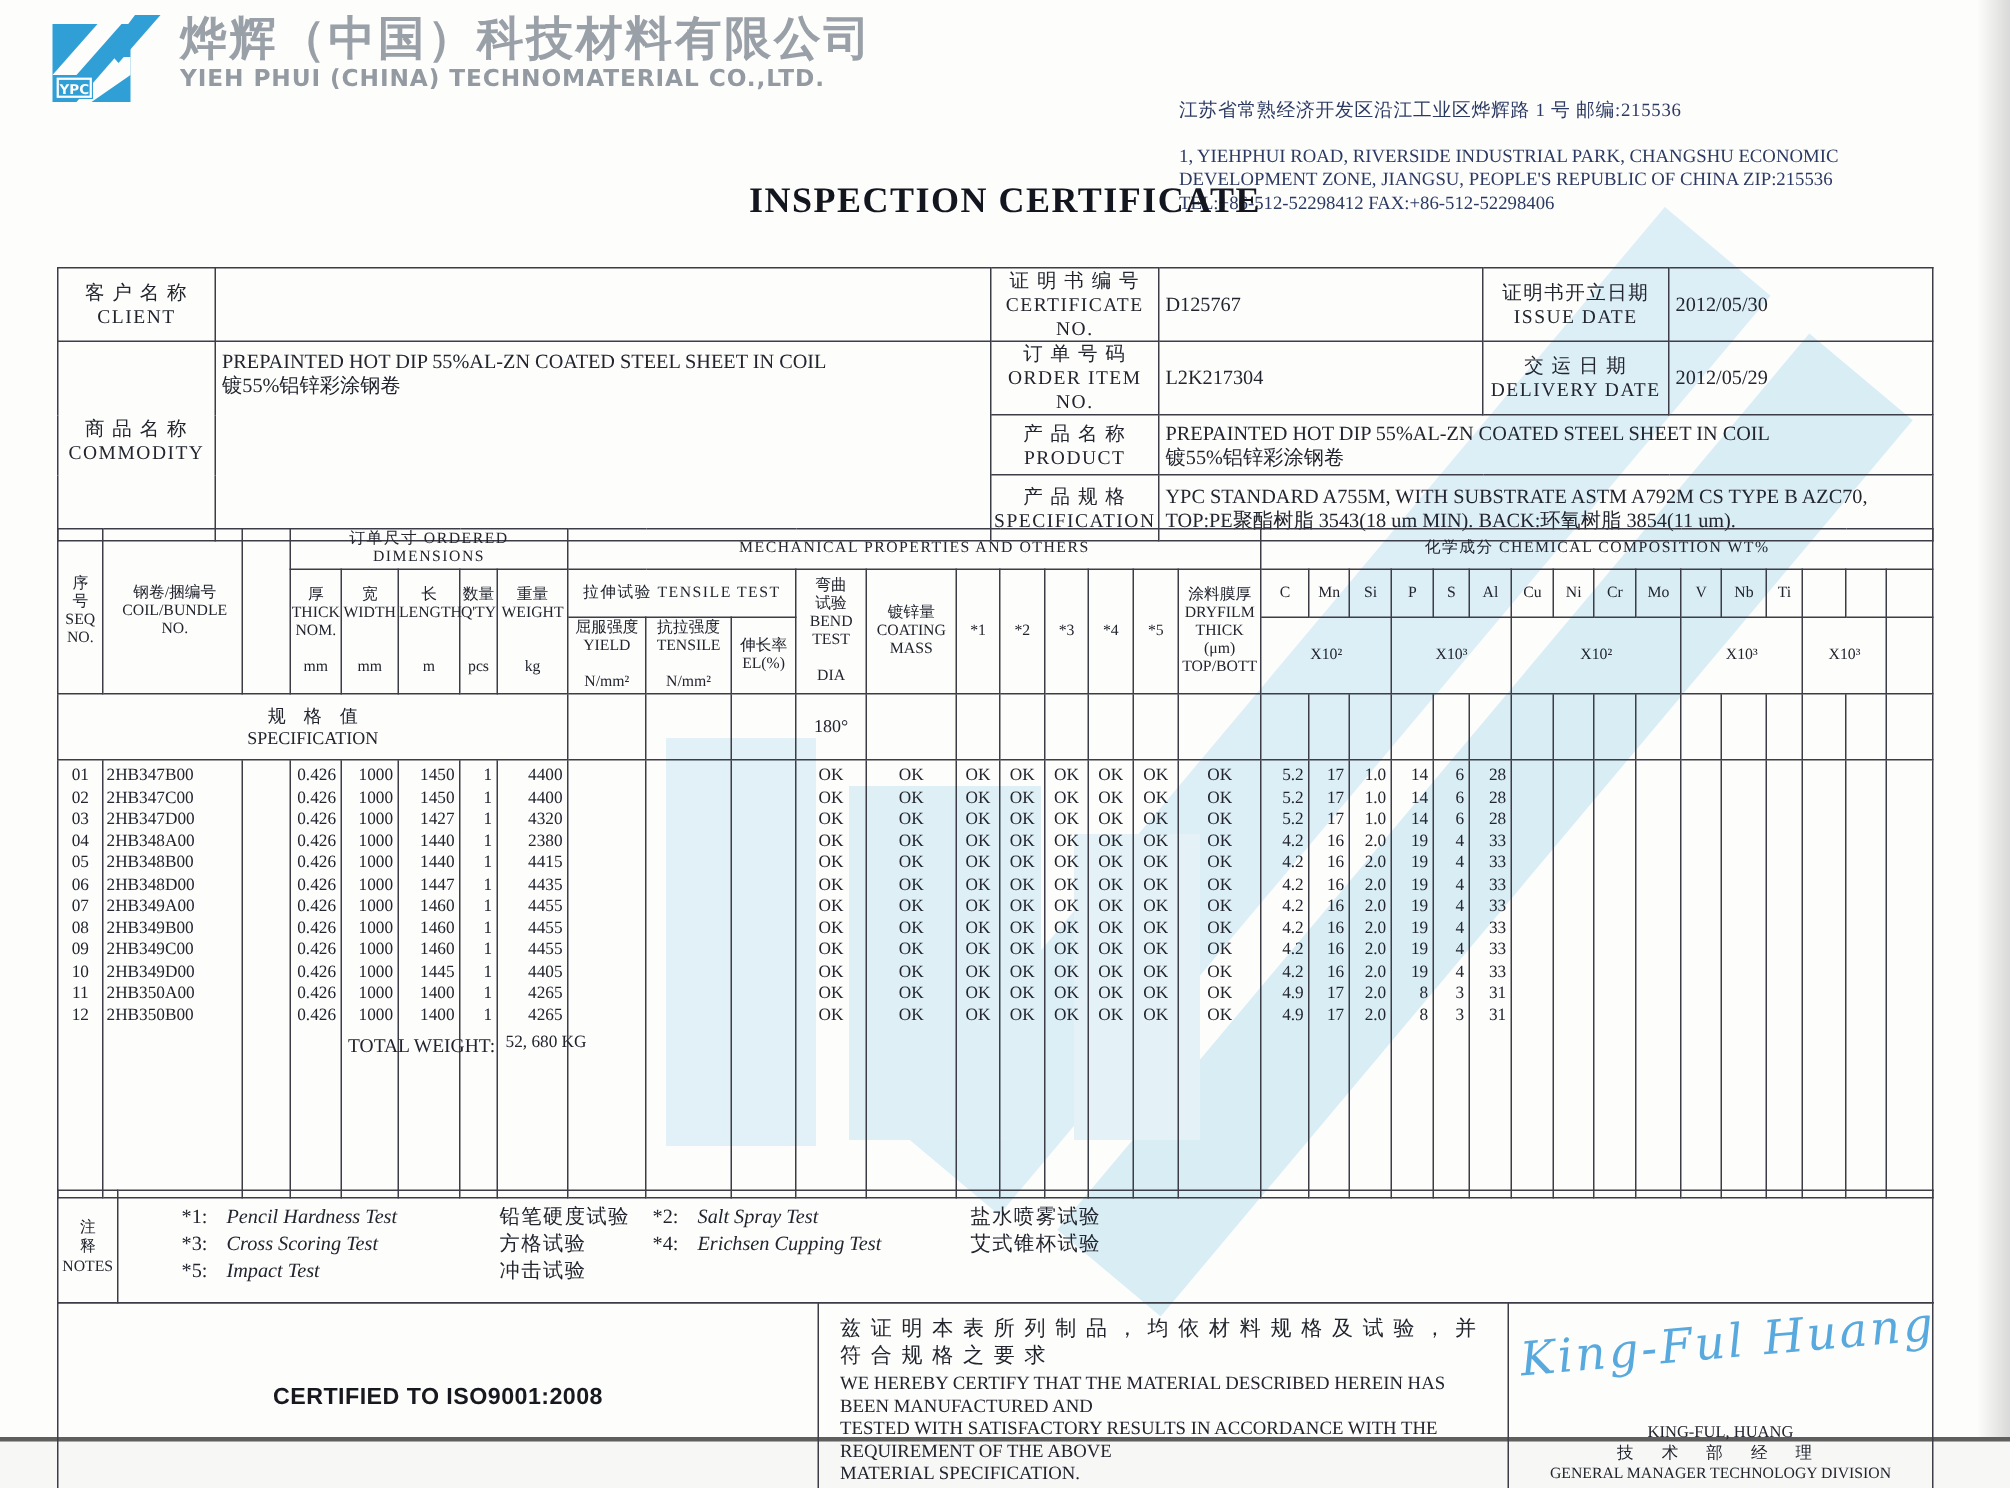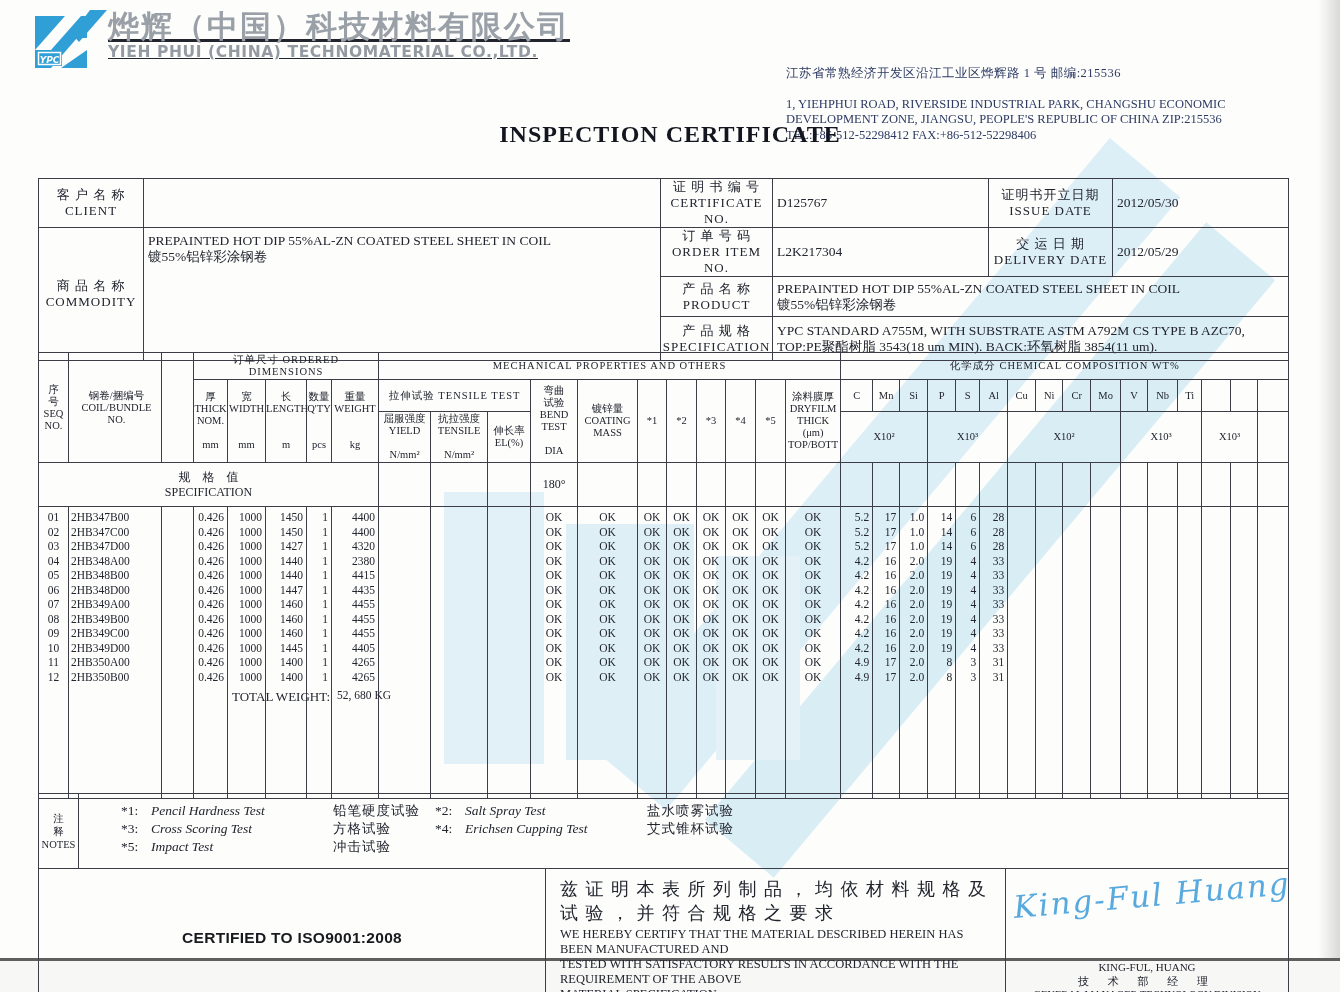--- a/index.html
+++ b/index.html
@@ -14,22 +14,22 @@
   .wm { position:absolute; z-index:0; }
   .wm-a { left:488px; top:428px; width:800px; height:92px; background:#dceef6; transform:rotate(-50deg); }
   .wm-b { left:600px; top:505px; width:780px; height:90px; background:#d9edf5; transform:rotate(-50deg); }
   .wm-c { left:444px; top:492px; width:100px; height:272px; background:#e1f1f7; }
   .wm-d { left:566px; top:524px; width:128px; height:236px; background:#def0f6; }
   .wm-e { left:716px; top:556px; width:84px;  height:204px; background:#e4f2f8; }
   .content { position:absolute; inset:0; z-index:1; }
 
   
   .header { position:absolute; left:32px; top:8px; display:flex; align-items:flex-start; }
-  .logo-box { width:76px; height:66px;font-style:italic; }
-  .company { padding-top:2px;text-decoration:underline; }
+  .logo-box { width:76px; height:66px; }
+  .company { margin-left:12px; padding-top:2px; }
   .company-cn { font-family:"DejaVu Sans","Liberation Sans",sans-serif; font-size:31px; font-weight:bold;
                 color:#9aa0a7; letter-spacing:2px; line-height:33px; }
   .company-en { font-family:"DejaVu Sans","Liberation Sans",sans-serif; font-size:15.5px; font-weight:bold;
                 color:#939aa2; letter-spacing:0.6px; }
   .address { position:absolute; left:786px; top:50px; font-size:12.5px; line-height:15.5px;
              color:#2c3a63; white-space:pre-line; }
   .addr-cn { letter-spacing:0.5px; }
 
   
   .title { position:absolute; left:0; top:120px; width:1340px; text-align:center; }
@@ -67,21 +67,21 @@
   .notes-grid { display:grid; grid-template-columns:314px auto; row-gap:1px; }
   .note-item { display:flex; font-size:13.5px; line-height:17px; }
   .n-num { width:30px; }
   .n-en  { width:182px;font-style:italic; }
   .n-cn  { letter-spacing:1px; }
 
   .iso-cell { text-align:center; vertical-align:middle;
               font-family:"Liberation Sans","DejaVu Sans",sans-serif; font-size:15.5px; font-weight:bold;
               color:#17191f; letter-spacing:0.3px; }
   .cert-cell { vertical-align:top; padding:8px 10px 4px 14px; }
-  .cert-cn { font-size:18px; letter-spacing:1.5px; margin-bottom:2px; }
+  .cert-cn { font-size:14px; letter-spacing:1.5px; margin-bottom:2px; }
   .cert-en { font-size:12.5px; line-height:15px; white-space:pre-line; }
   .sign-cell { position:relative; vertical-align:bottom; text-align:center; padding-bottom:5px; }
   .sign-script { position:absolute; left:-14px; top:8px; width:320px; text-align:center;
                  font-family:"DejaVu Serif","Liberation Serif",serif; font-style:italic;
                  font-size:31px; color:#57a9de; transform:rotate(-5deg); letter-spacing:2px;
                  white-space:nowrap; }
   .signer   { font-size:11px; line-height:13px; }
   .sign-title-cn { font-size:11px; letter-spacing:8px; line-height:14px; }
   .sign-title-en { font-size:10.5px; line-height:13px; }
 </style>

